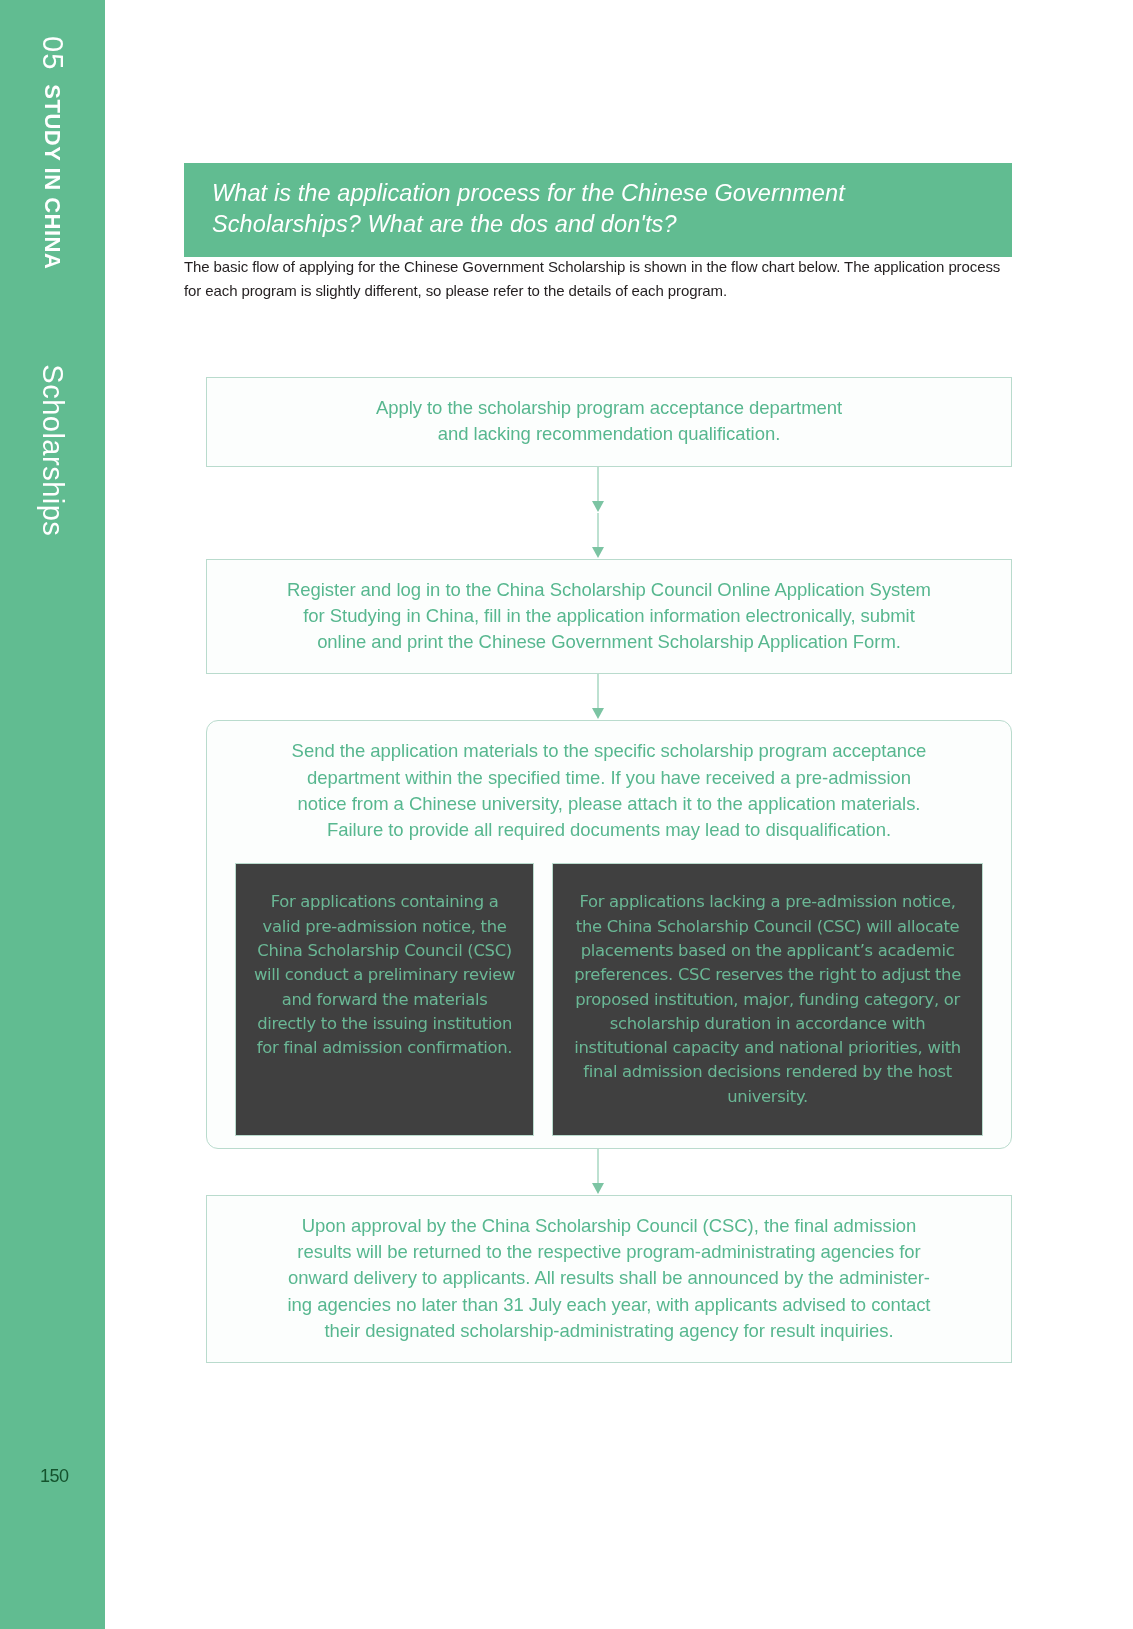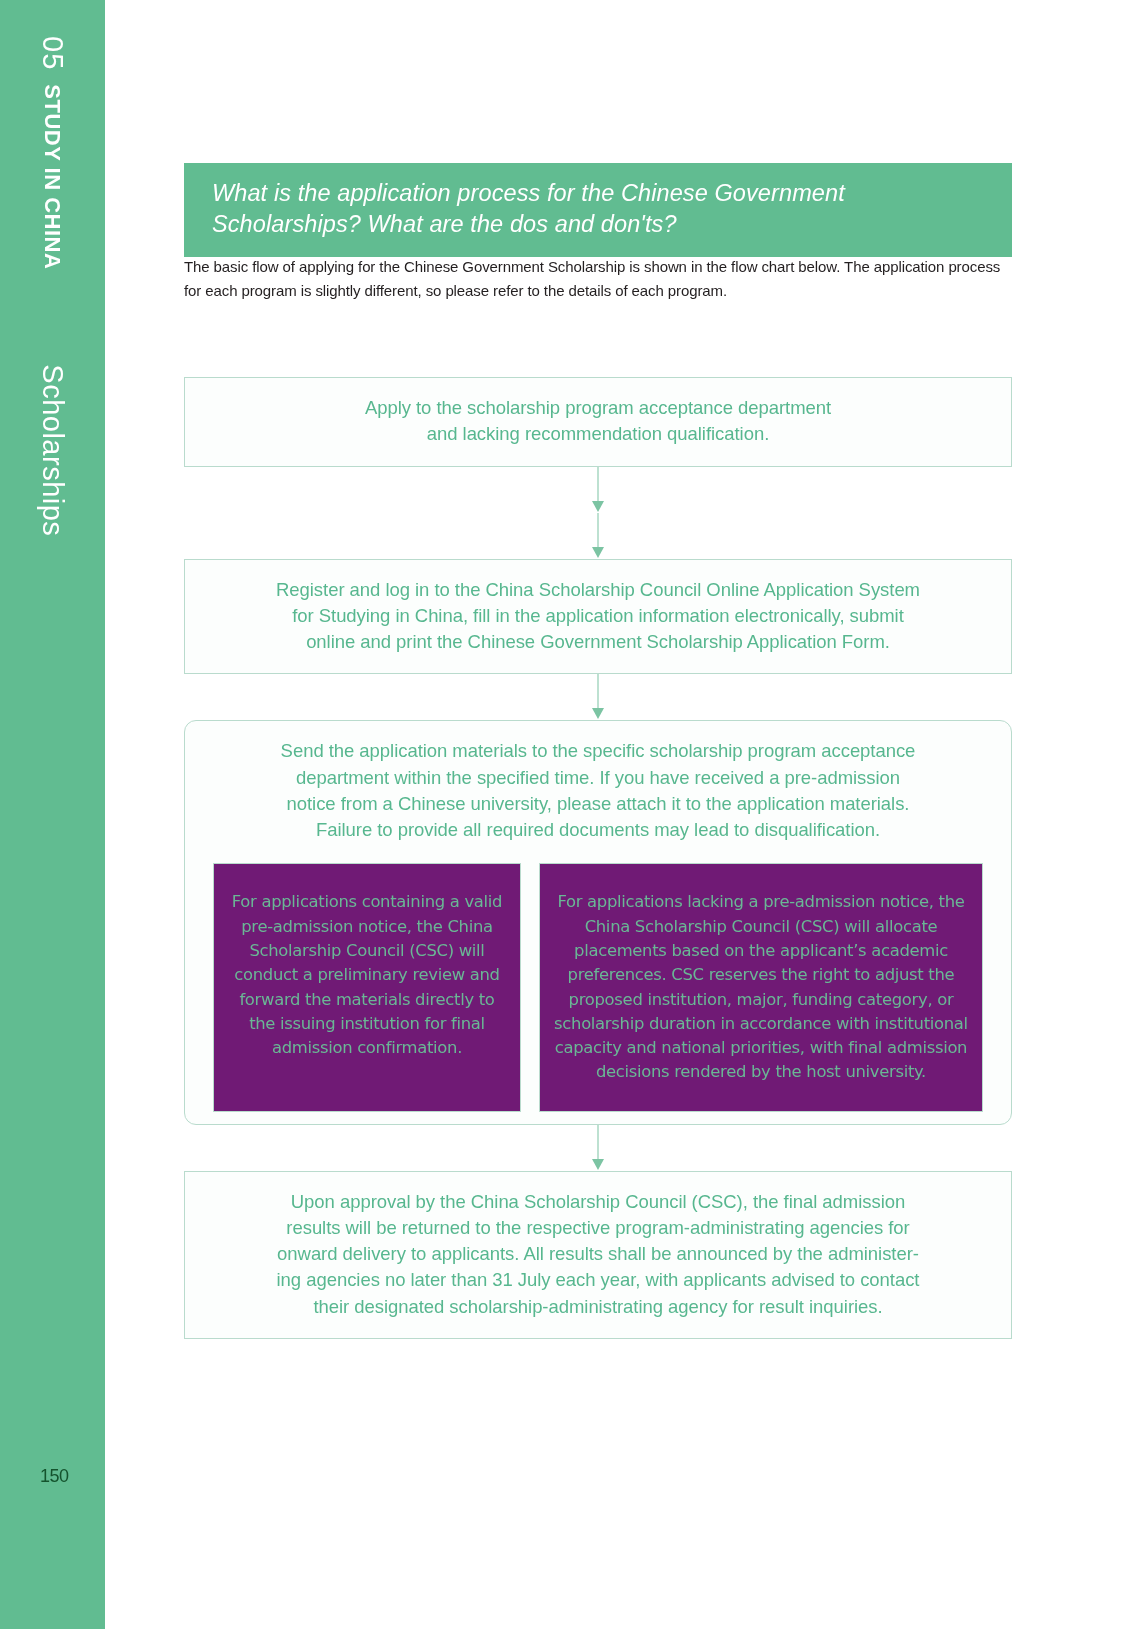--- a/index.html
+++ b/index.html
@@ -116,20 +116,21 @@
   .flow-box {
     box-sizing: border-box;
     border: 1px solid #b9dbcd;
     background: #fcfefd;
     color: #57b78f;
     text-align: center;
     padding: 17px 24px 18px 24px;
     font-size: 18.5px;
     line-height: 1.42;
     letter-spacing: -0.05px;
+    margin-left: 22px;
   }
   .flow-box .ln { display: block; }
 
   .connector {
     height: 46px;
     position: relative;
   }
   .connector .stem {
     position: absolute;
     left: 50%;
@@ -159,21 +160,21 @@
   .split-row {
     display: flex;
     justify-content: space-between;
     gap: 18px;
     margin-top: 20px;
     padding: 0 4px;
   }
   .sub-box {
     box-sizing: border-box;
     border: 1px solid #b9dbcd;
-    background: #701a75;
+    background: #404040;
     color: #6ab795;
     text-align: center;
     font-family: "DejaVu Sans", sans-serif;
     font-size: 16.4px;
     line-height: 1.48;
     letter-spacing: -0.3px;
     padding: 26px 14px 26px 14px;
   }
   .sub-box.left  { width: 312px; }
   .sub-box.right { width: 450px; }

